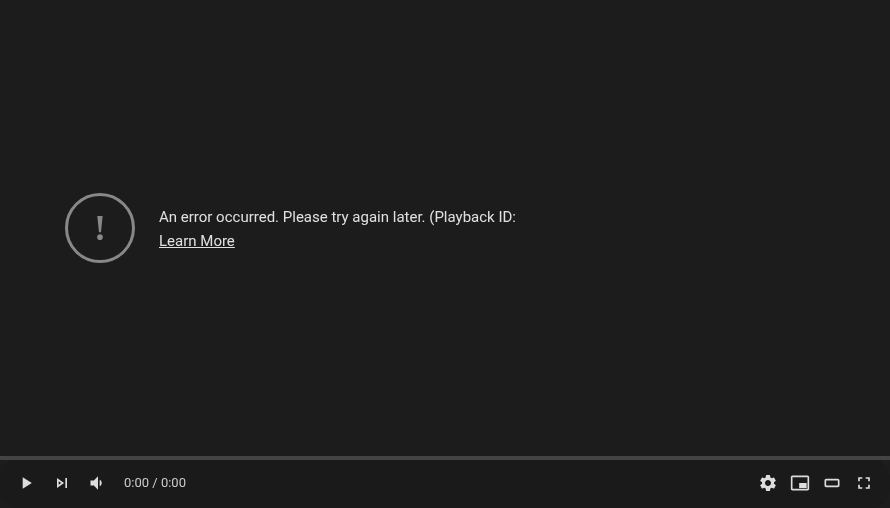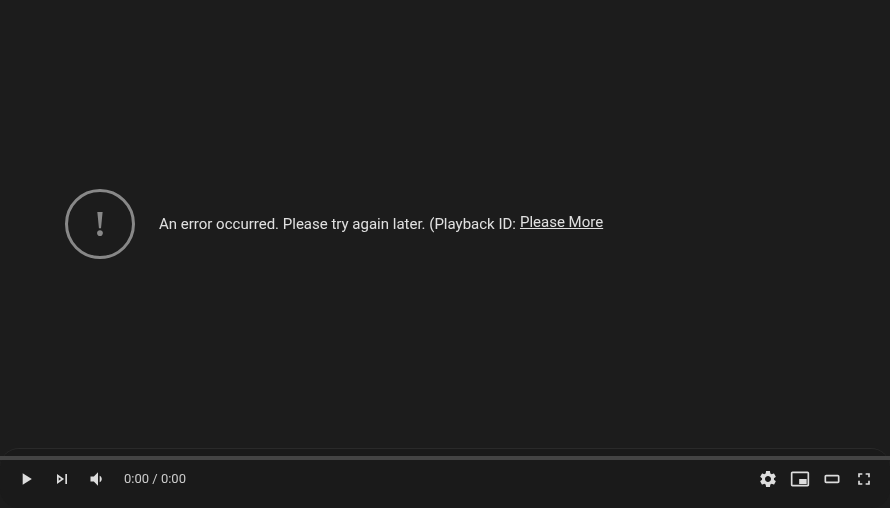--- a/index.html
+++ b/index.html
@@ -49,40 +49,40 @@
     .error-icon-inner {
       color: #888;
       font-size: 36px;
       font-weight: bold;
       line-height: 1;
       font-family: Georgia, serif;
     }
 
     .error-text {
       display: flex;
-      flex-direction: row;
+      flex-direction: column;
       gap: 4px;
     }
 
     .error-message {
       color: #e0e0e0;
       font-size: 15px;
       line-height: 1.5;
     }
 
     .learn-more-link {
       color: #e0e0e0;
       font-size: 15px;
       text-decoration: underline;
       cursor: pointer;
     }
 
     
     .controls-bar {
-      height: 60px;
+      height: 52px;
       background: #1a1a1a;
       display: flex;
       align-items: center;
       padding: 0 12px;
       gap: 8px;
       border-top: 1px solid #2a2a2a;
       border-radius: 19px;
     }
 
     
@@ -141,21 +141,21 @@
 
   <div class="video-area">
     <div class="error-content">
       <div class="error-icon">
         <span class="error-icon-inner">!</span>
       </div>
       <div class="error-text">
         <div class="error-message">
           <span>An error occurred. Please try again later. (Playback ID:</span><br>
         </div>
-        <a class="learn-more-link" href="#">Please More</a>
+        <a class="learn-more-link" href="#">Learn More</a>
       </div>
     </div>
   </div>
 
   <div class="progress-bar-container">
     <div class="progress-bar-fill"></div>
   </div>
 
   <div class="controls-bar">
 

